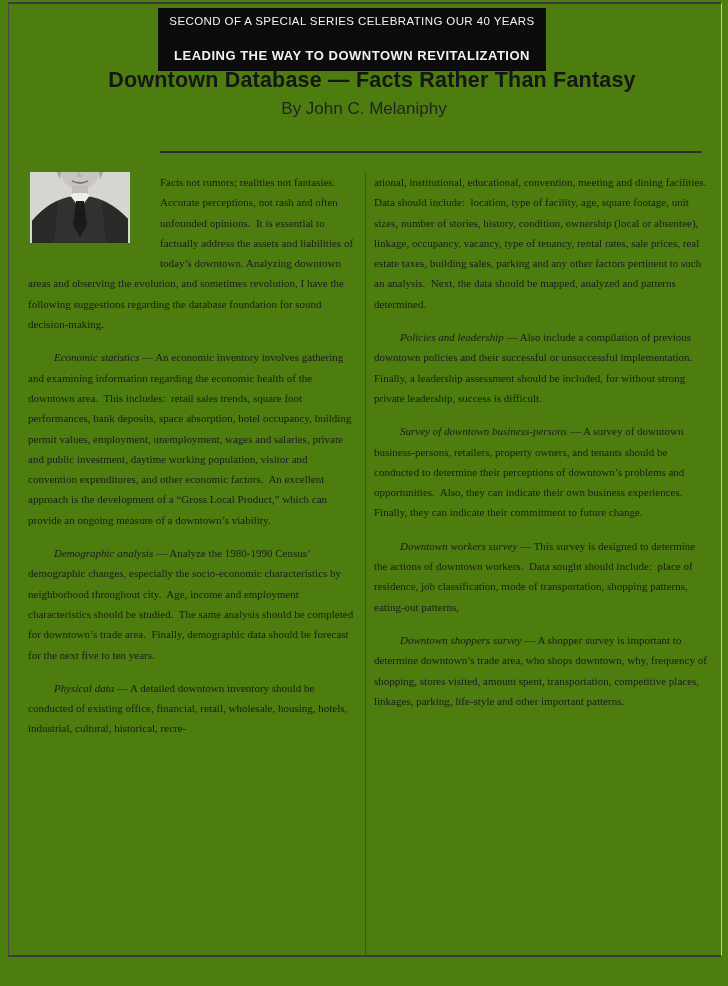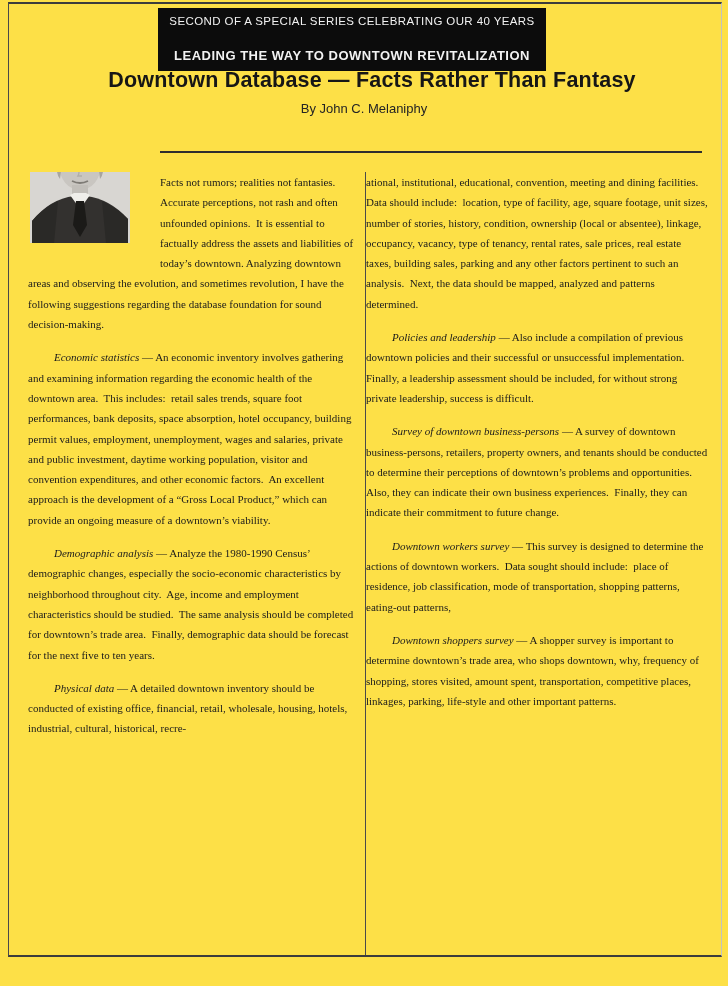--- a/index.html
+++ b/index.html
@@ -1,18 +1,18 @@
 <!DOCTYPE html>
 <html><head>
 <meta charset="utf-8">
 <style>
   html,body{margin:0;padding:0;background:#777;}
   .page{
     position:relative;width:728px;height:986px;margin:0 auto;
-    background:#fde047;color:#1b1b1b;overflow:hidden;
+    background:#4d7c0f;color:#1b1b1b;overflow:hidden;
     font-family:"Liberation Serif", serif;
   }
   
   .frame{
     position:absolute;left:8px;top:2px;width:714px;height:955px;
     border-top:2px solid #3c3c3c;border-left:1px solid #4a4a4a;
     border-right:1px solid #c2c2c0;border-bottom:2px solid #3c3c3c;
     box-sizing:border-box;
   }
   .banner{
@@ -22,34 +22,34 @@
   }
   .banner-line1{font-size:11.5px;letter-spacing:.4px;white-space:nowrap;}
   .banner-line2{font-size:13px;font-weight:bold;letter-spacing:.5px;margin-top:21px;white-space:nowrap;}
   .title{
     position:absolute;left:0;top:68px;width:100%;text-align:center;margin:0;
     font-family:"Liberation Sans", sans-serif;font-size:21.5px;font-weight:bold;
     letter-spacing:.2px;color:#161616;padding-left:8px;
   }
   .byline-block{
     position:absolute;left:0;top:101px;width:100%;text-align:center;
-    font-family:"Liberation Sans", sans-serif;font-size:13px;line-height:15px;color:#242424;
+    font-family:"Liberation Sans", sans-serif;font-size:17px;line-height:15px;color:#242424;
   }
   .byline-rule{
     position:absolute;left:160px;top:151px;width:542px;height:2px;
     background:#2e2e2e;border:none;margin:0;
   }
   .columns{
     position:absolute;left:28px;top:172px;width:680px;height:783px;
     display:flex;overflow:hidden;
   }
   .col{font-size:11px;line-height:20.3px;}
   .col-left{width:330px;flex:0 0 330px;}
   .col-divider{flex:0 0 1px;background:#4a4a4a;margin-left:7px;}
-  .col-right{flex:1 1 auto;}
+  .col-right{flex:1 1 auto;margin-left:8px;}
   .para{white-space:pre-wrap;margin:0;}
   .para.indent{text-indent:26px;margin-top:13px;}
   .lead{font-style:italic;}
   .photo-anchor{float:left;width:132px;height:100px;position:relative;}
   .photo{
     position:absolute;left:2px;top:-47px;width:100px;height:118px;
     background:#d8d6d2;overflow:hidden;
   }
   .footer{
     position:absolute;left:8px;top:962px;width:714px;box-sizing:border-box;

